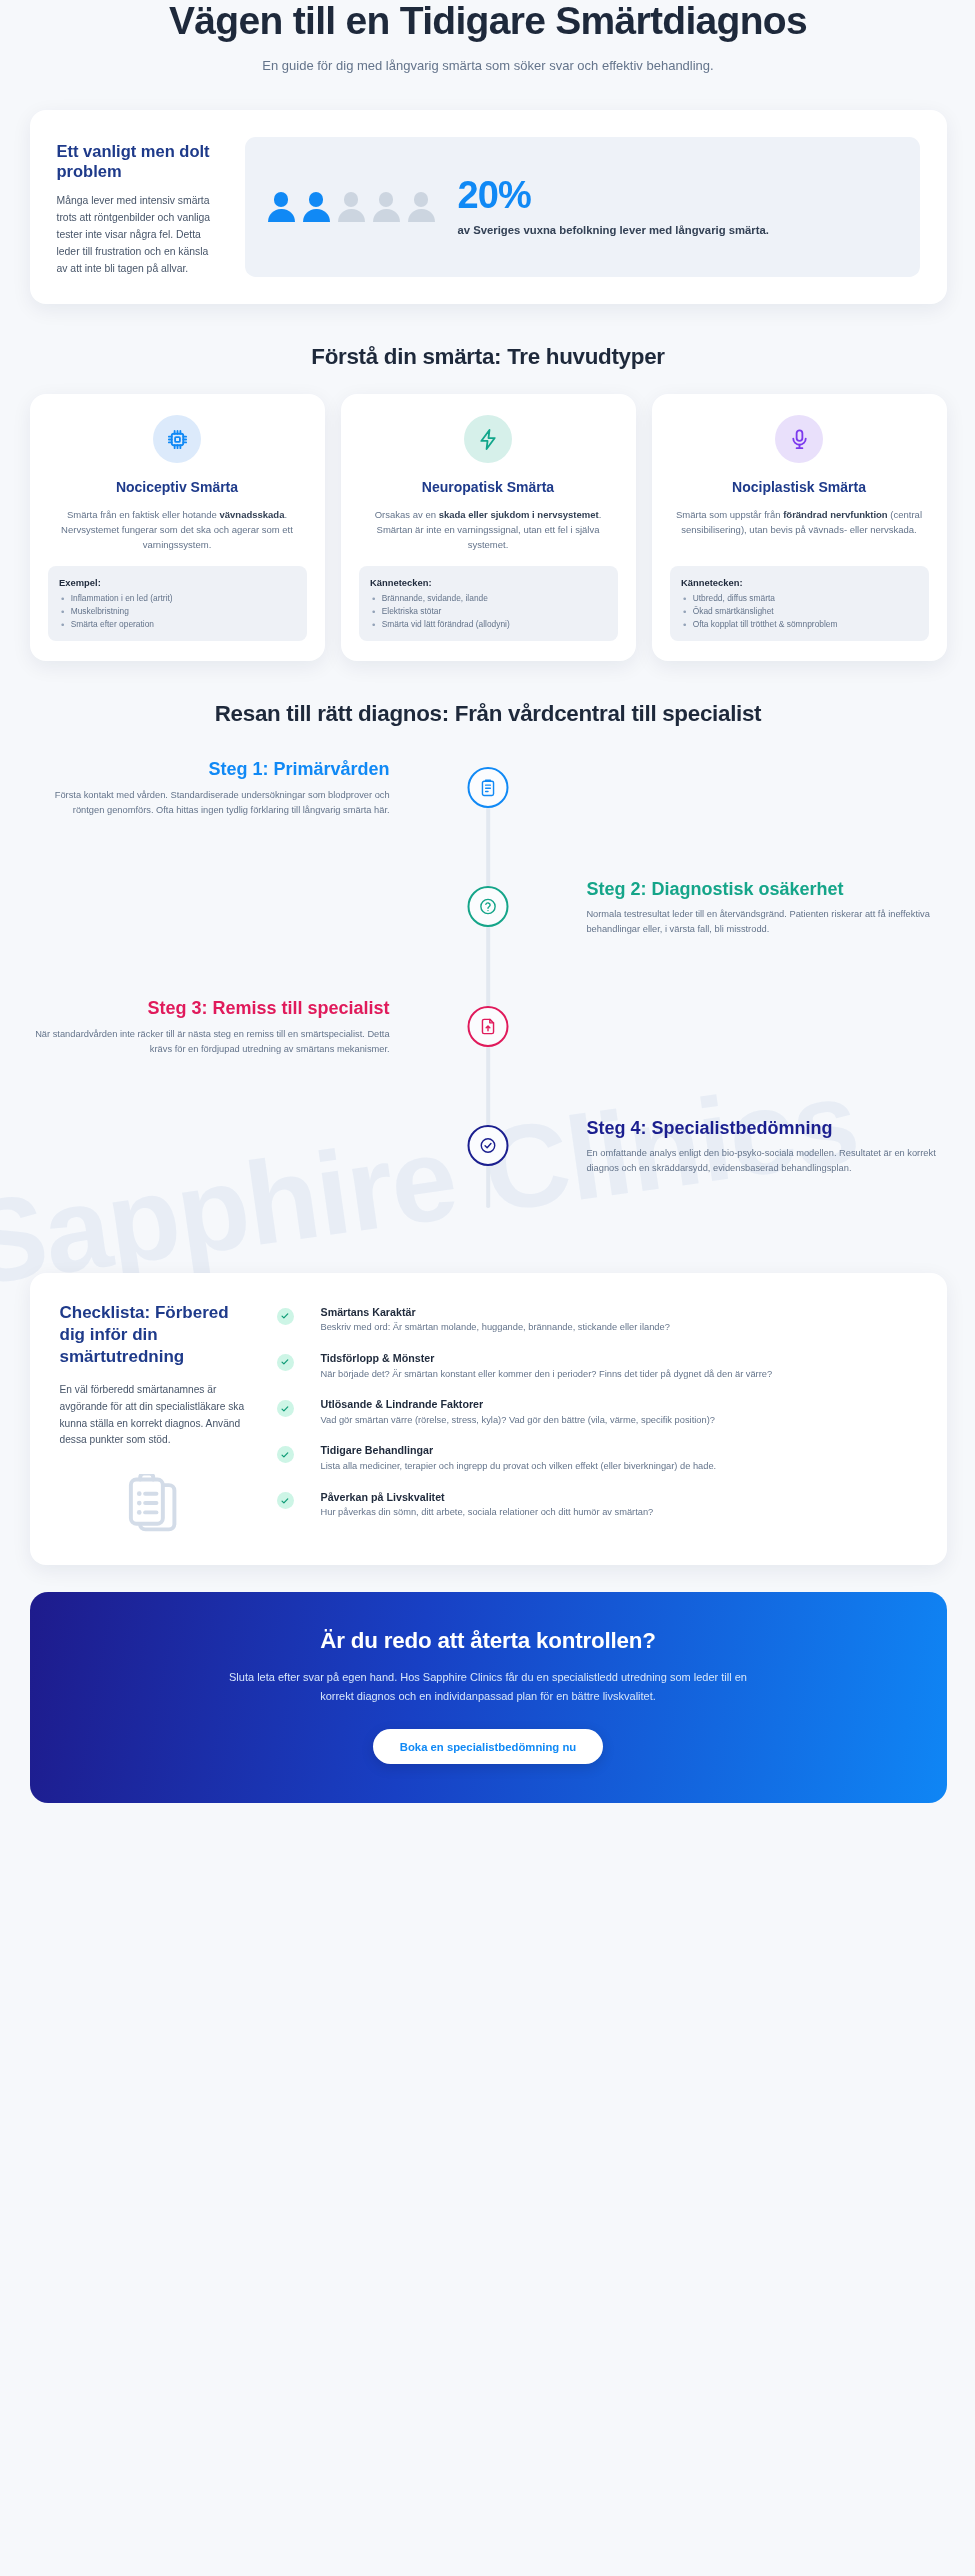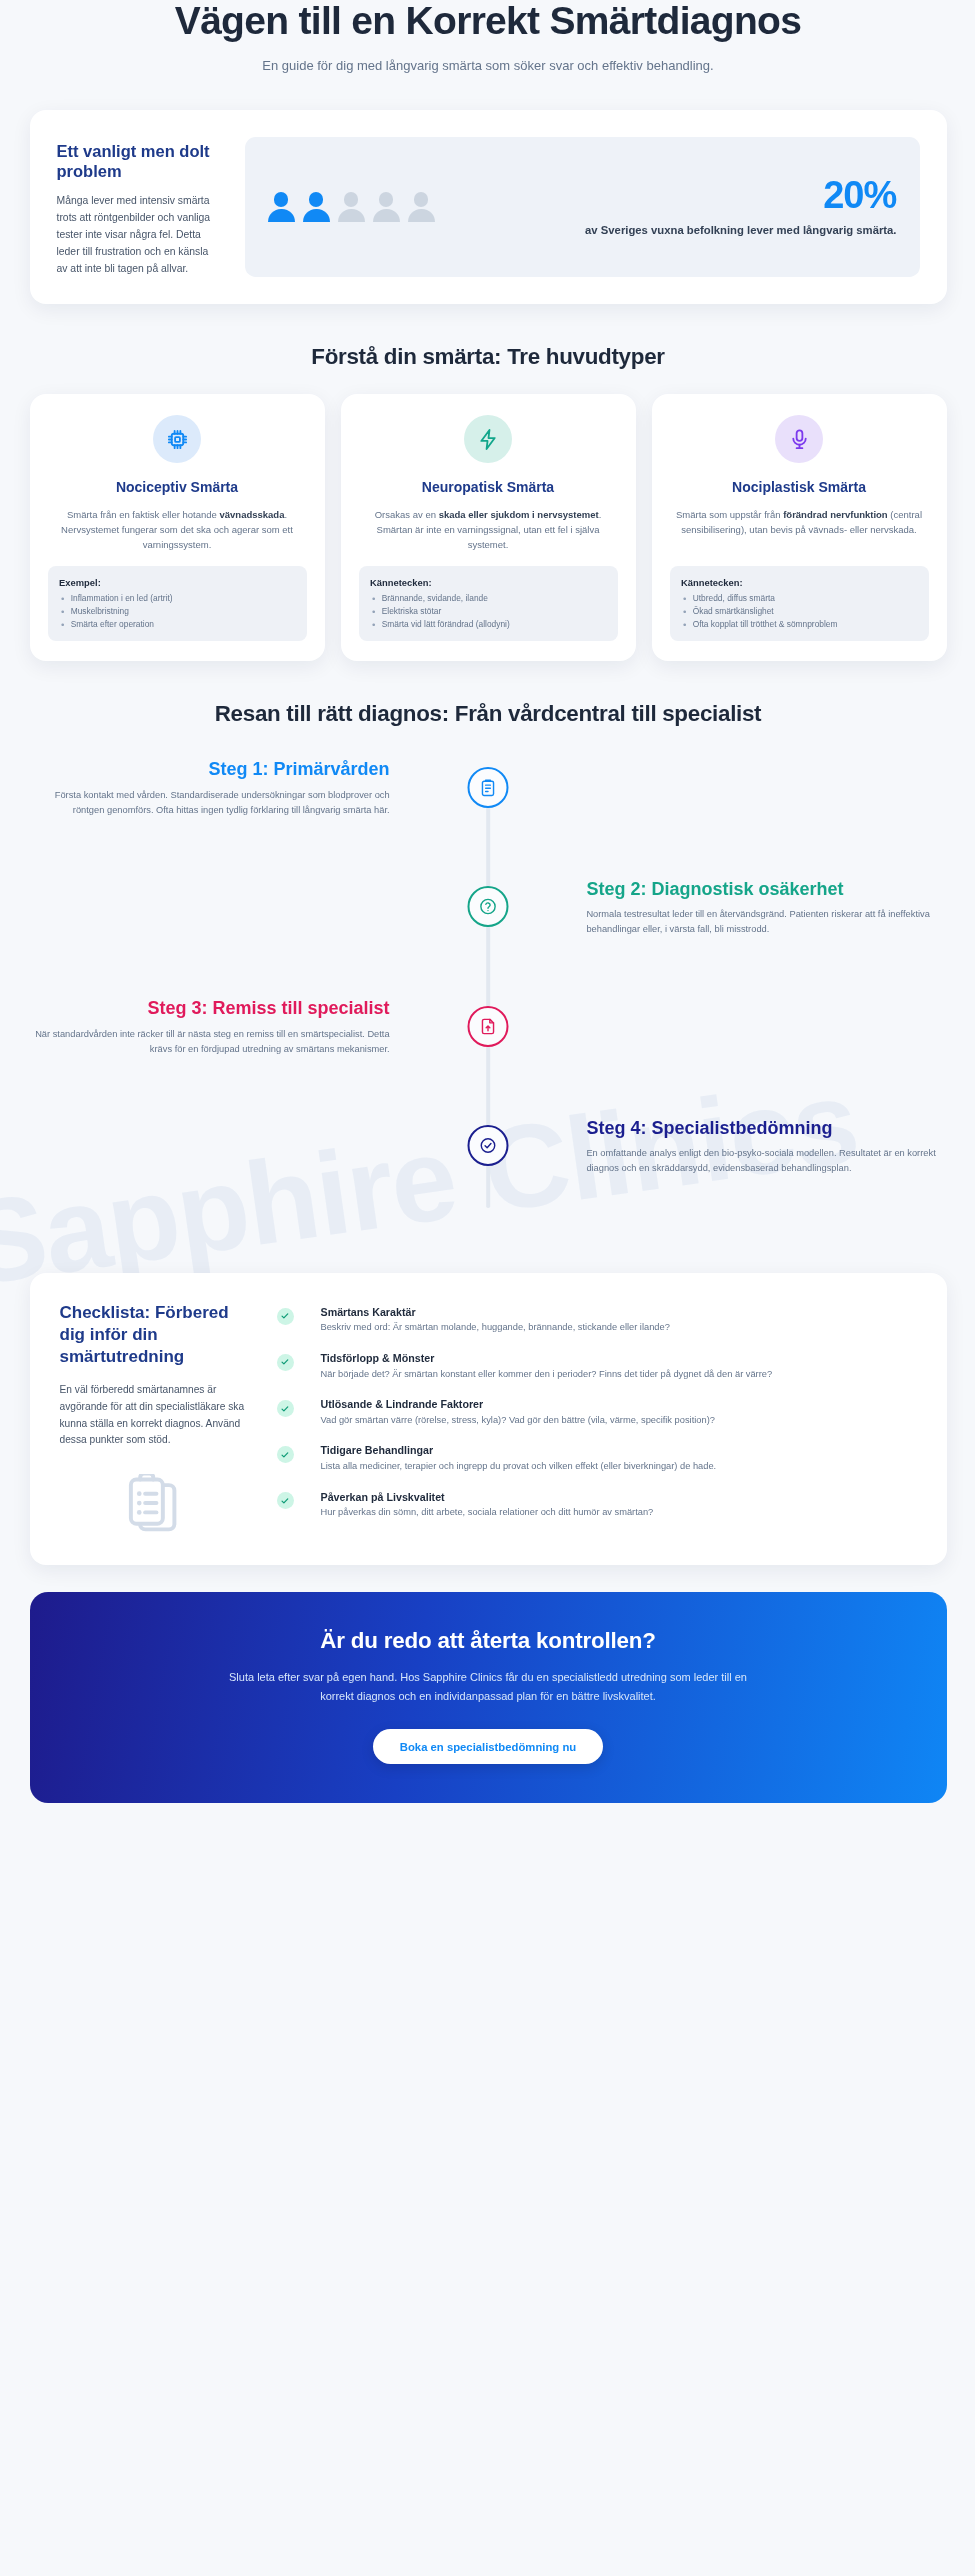--- a/index.html
+++ b/index.html
@@ -80,21 +80,20 @@
   .intro-left p { font-size: 10.4px; line-height: 1.62; color: #475569; }
 
   .stat-panel {
     flex: 1;
     background: #eef2f8;
     border-radius: 10.7px;
     padding: 19.7px 23px;
     display: flex;
     align-items: center;
     gap: 23px;
-    text-align: right;
   }
   .people { display: flex; gap: 8px; align-items: flex-end; flex: 0 0 auto; }
   .person { width: 27px; }
   .person .head {
     width: 14.3px; height: 14.3px; border-radius: 50%;
     margin: 0 auto 1.8px;
   }
   .person .body {
     width: 27px; height: 13.4px;
     border-radius: 13.4px 13.4px 0 0;
@@ -286,21 +285,21 @@
   }
 </style>
 </head>
 <body>
 
 <div class="watermark">Sapphire Clinics</div>
 
 <div class="page">
 
   <header class="header">
-    <h1>Vägen till en Korrekt Smärtdiagnos</h1>
+    <h1>Vägen till en Tidigare Smärtdiagnos</h1>
     <p class="sub">En guide för dig med långvarig smärta som söker svar och effektiv behandling.</p>
   </header>
 
   <section class="card intro-card">
     <div class="intro-left">
       <h2>Ett vanligt men dolt problem</h2>
       <p>Många lever med intensiv smärta trots att röntgenbilder och vanliga tester inte visar några fel. Detta leder till frustration och en känsla av att inte bli tagen på allvar.</p>
     </div>
     <div class="stat-panel">
       <div class="people">

